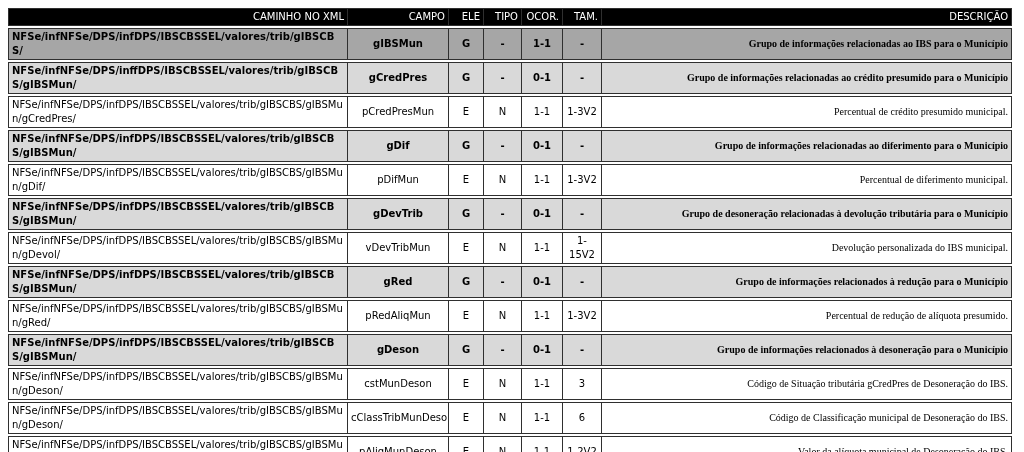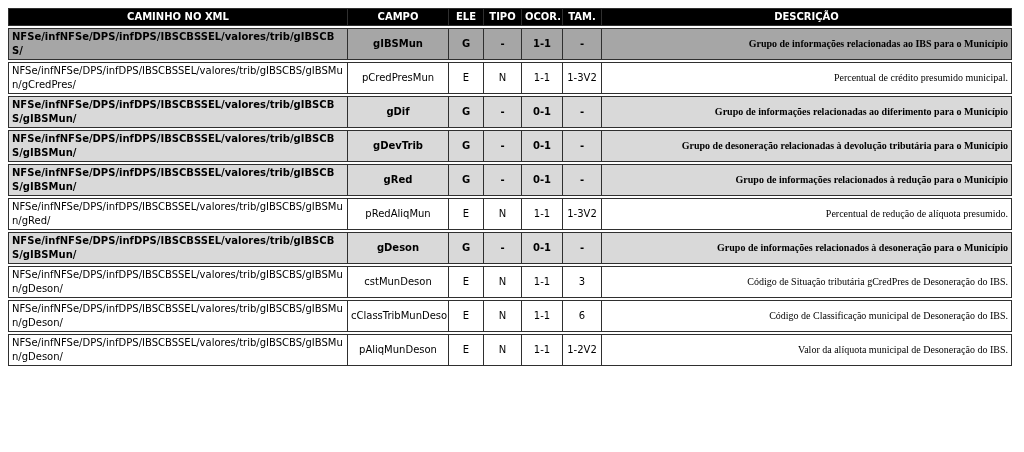--- a/index.html
+++ b/index.html
@@ -36,22 +36,22 @@
     border-right: 1px solid var(--border);
     padding: 1px 3px;
     vertical-align: middle;
     line-height: 14px;
     overflow: hidden;
   }
   th:first-child, td:first-child { border-left: 1px solid var(--border); }
   thead th {
     background: var(--header-bg);
     color: var(--header-text);
-    font-weight: bold;
-    text-align: center;
+    font-weight: normal;
+    text-align: right;
     height: 17px;
   }
   td.c-path { text-align: left; word-break: break-all; margin-left: 25px; }
   td.c-campo, td.c-ele, td.c-tipo, td.c-ocor, td.c-tam { text-align: center; }
   td.c-desc { text-align: right; font-family: Liberation Serif, serif; }
   tr.row-group td, tr.row-group-dark td { font-weight: bold; }
   tr.row-group td { background: var(--group-bg); }
   tr.row-group-dark td { background: var(--group-dark-bg); }
   tr.row-element td { background: var(--element-bg); }
   tr td { height: 17px; }
@@ -84,46 +84,73 @@
     <tbody id="table-body">
         <tr class="row-group-dark">
     <td class="c-path">NFSe/infNFSe/DPS/infDPS/IBSCBSSEL/valores/trib/gIBSCBS/</td>
     <td class="c-campo">gIBSMun</td>
     <td class="c-ele">G</td>
     <td class="c-tipo">-</td>
     <td class="c-ocor">1-1</td>
     <td class="c-tam">-</td>
     <td class="c-desc">Grupo de informações relacionadas ao IBS para o Município</td>
   </tr>
+        <tr class="row-group">
+    <td class="c-path">NFSe/infNFSe/DPS/inffDPS/IBSCBSSEL/valores/trib/gIBSCBS/gIBSMun/</td>
+    <td class="c-campo">gCredPres</td>
+    <td class="c-ele">G</td>
+    <td class="c-tipo">-</td>
+    <td class="c-ocor">0-1</td>
+    <td class="c-tam">-</td>
+    <td class="c-desc">Grupo de informações relacionadas ao crédito presumido para o Município</td>
+  </tr>
         <tr class="row-element">
     <td class="c-path">NFSe/infNFSe/DPS/infDPS/IBSCBSSEL/valores/trib/gIBSCBS/gIBSMun/gCredPres/</td>
     <td class="c-campo">pCredPresMun</td>
     <td class="c-ele">E</td>
     <td class="c-tipo">N</td>
     <td class="c-ocor">1-1</td>
     <td class="c-tam">1-3V2</td>
     <td class="c-desc">Percentual de crédito presumido municipal.</td>
   </tr>
         <tr class="row-group">
     <td class="c-path">NFSe/infNFSe/DPS/infDPS/IBSCBSSEL/valores/trib/gIBSCBS/gIBSMun/</td>
     <td class="c-campo">gDif</td>
     <td class="c-ele">G</td>
     <td class="c-tipo">-</td>
     <td class="c-ocor">0-1</td>
     <td class="c-tam">-</td>
     <td class="c-desc">Grupo de informações relacionadas ao diferimento para o Município</td>
   </tr>
+        <tr class="row-element">
+    <td class="c-path">NFSe/infNFSe/DPS/infDPS/IBSCBSSEL/valores/trib/gIBSCBS/gIBSMun/gDif/</td>
+    <td class="c-campo">pDifMun</td>
+    <td class="c-ele">E</td>
+    <td class="c-tipo">N</td>
+    <td class="c-ocor">1-1</td>
+    <td class="c-tam">1-3V2</td>
+    <td class="c-desc">Percentual de diferimento municipal.</td>
+  </tr>
         <tr class="row-group">
     <td class="c-path">NFSe/infNFSe/DPS/infDPS/IBSCBSSEL/valores/trib/gIBSCBS/gIBSMun/</td>
     <td class="c-campo">gDevTrib</td>
     <td class="c-ele">G</td>
     <td class="c-tipo">-</td>
     <td class="c-ocor">0-1</td>
     <td class="c-tam">-</td>
     <td class="c-desc">Grupo de desoneração relacionadas à devolução tributária para o Município</td>
+  </tr>
+        <tr class="row-element">
+    <td class="c-path">NFSe/infNFSe/DPS/infDPS/IBSCBSSEL/valores/trib/gIBSCBS/gIBSMun/gDevol/</td>
+    <td class="c-campo">vDevTribMun</td>
+    <td class="c-ele">E</td>
+    <td class="c-tipo">N</td>
+    <td class="c-ocor">1-1</td>
+    <td class="c-tam">1-15V2</td>
+    <td class="c-desc">Devolução personalizada do IBS municipal.</td>
   </tr>
         <tr class="row-group">
     <td class="c-path">NFSe/infNFSe/DPS/infDPS/IBSCBSSEL/valores/trib/gIBSCBS/gIBSMun/</td>
     <td class="c-campo">gRed</td>
     <td class="c-ele">G</td>
     <td class="c-tipo">-</td>
     <td class="c-ocor">0-1</td>
     <td class="c-tam">-</td>
     <td class="c-desc">Grupo de informações relacionados à redução para o Município</td>
   </tr>

